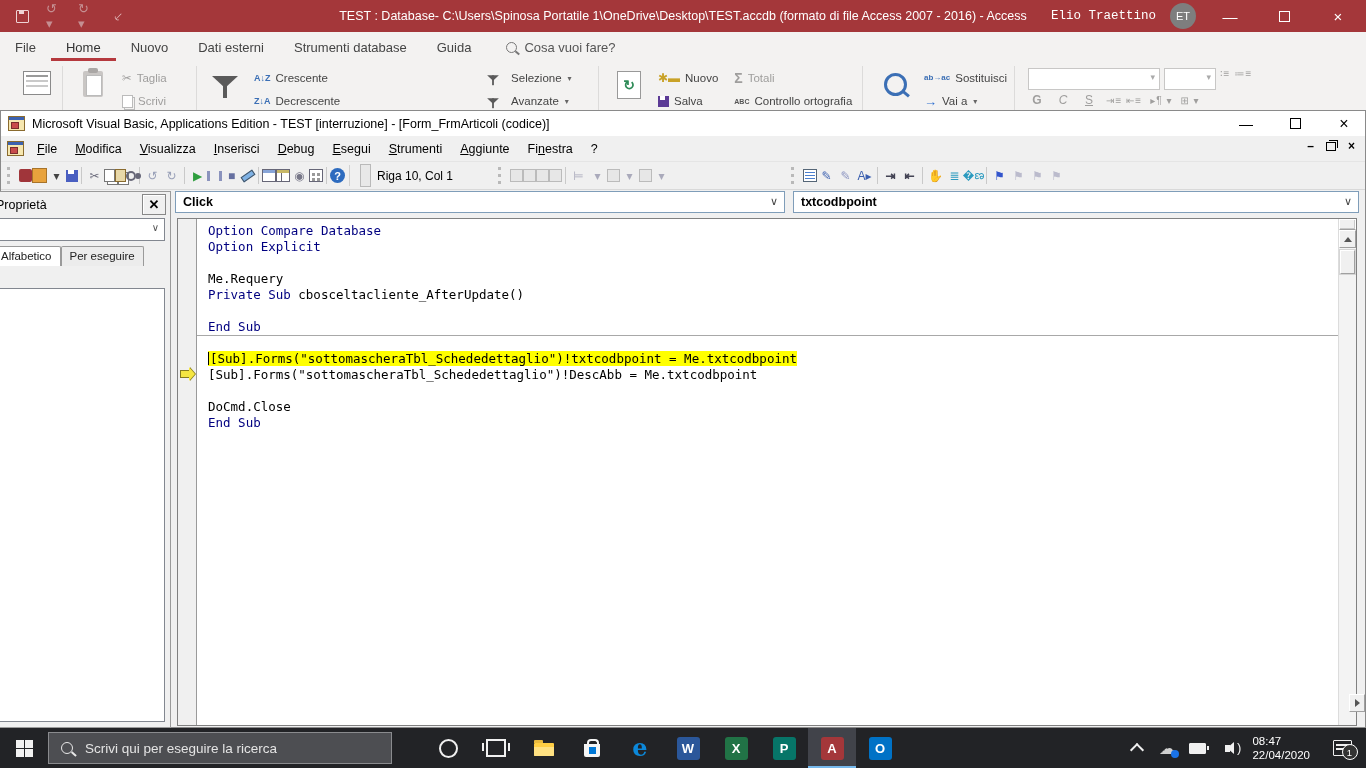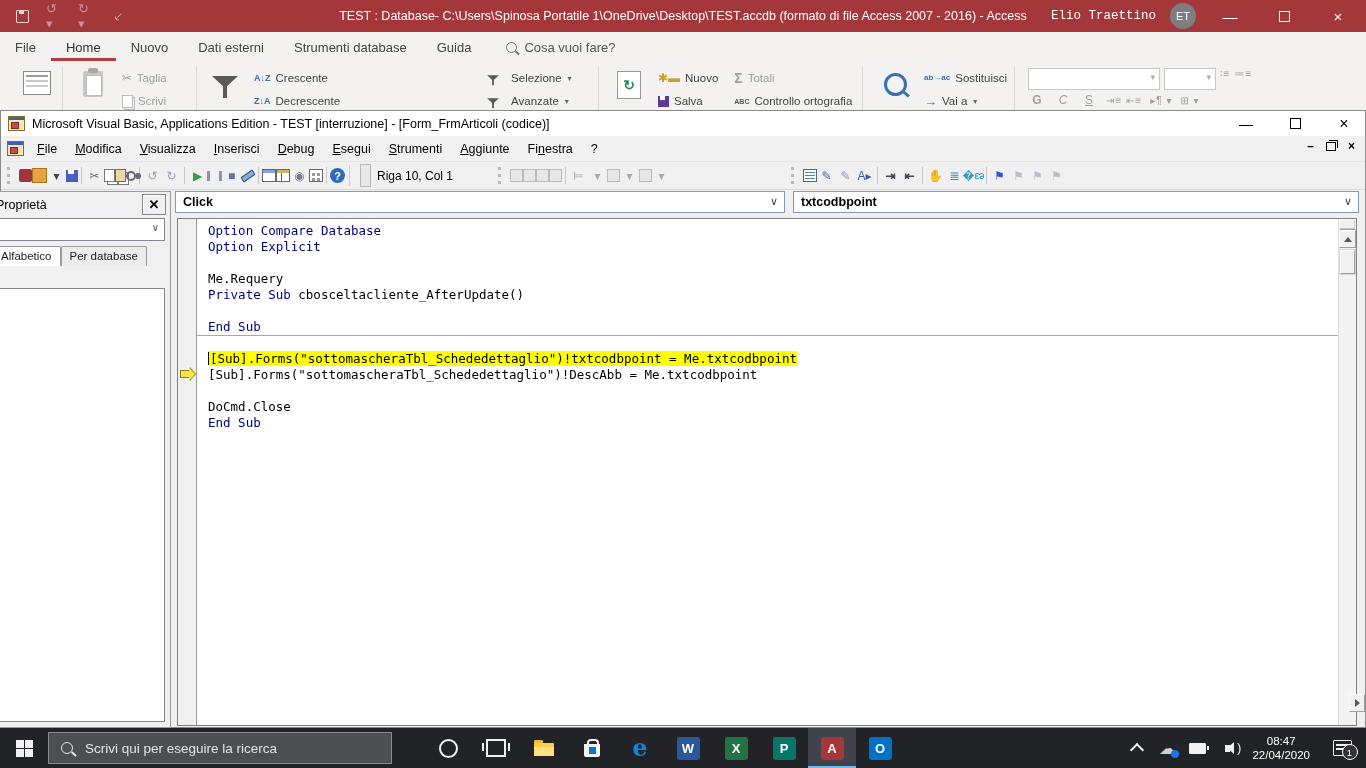--- a/index.html
+++ b/index.html
@@ -167,21 +167,21 @@
   .tray{margin-left:auto;display:flex;align-items:center;gap:4px;padding-right:4px;}
   .tray-ic{width:26px;height:40px;display:flex;align-items:center;justify-content:center;}
   .chev-up{width:8px;height:8px;border-top:2px solid #F0F0F0;border-left:2px solid #F0F0F0;transform:rotate(45deg);margin-top:4px;}
   .cloud{color:#CFCFCF;font-size:17px;position:relative;}
   .cloud i{position:absolute;right:-3px;bottom:1px;width:8px;height:8px;background:#1A73E8;border-radius:50%;}
   .battery{width:15px;height:9px;border:1.5px solid #F0F0F0;border-radius:1px;position:relative;background:#F0F0F0;}
   .battery:after{content:"";position:absolute;right:-4px;top:2px;width:2px;height:4px;background:#F0F0F0;}
   .speaker{width:5px;height:7px;background:#F0F0F0;position:relative;}
   .speaker:before{content:"";position:absolute;left:2px;top:-3px;border:6px solid transparent;border-right:7px solid #F0F0F0;border-left:none;}
   .speaker:after{content:")";position:absolute;left:12px;top:-5px;color:#F0F0F0;font-size:13px;}
-  .clock{font-size:11.5px;text-align:center;line-height:14px;padding:0 8px;white-space:nowrap;}
+  .clock{font-size:11.5px;text-align:left;line-height:14px;padding:0 8px;white-space:nowrap;}
   .action-center{width:17px;height:14px;border:1.5px solid #F0F0F0;border-radius:1px;position:relative;}
   .action-center:before{content:"";position:absolute;left:2px;top:3px;right:2px;height:1.5px;background:#F0F0F0;box-shadow:0 4px 0 #F0F0F0;}
   .ac-badge{position:absolute;right:-7px;bottom:-5px;width:14px;height:14px;border-radius:50%;background:#333;border:1px solid #fff;color:#fff;font-size:9.5px;display:flex;align-items:center;justify-content:center;}
 </style>
 </head>
 <body>
 
 <div id="access-titlebar">
   <div class="qat">
     <span class="q-ic">
@@ -427,21 +427,21 @@
   </div>
 
   <div id="props">
     <div class="props-title">
       <span>Proprietà</span>
       <span class="props-close">✕</span>
     </div>
     <div class="props-combo"></div>
     <div class="props-tabs">
       <span class="ptab active">Alfabetico</span>
-      <span class="ptab">Per database</span>
+      <span class="ptab">Per eseguire</span>
     </div>
     <div class="props-list"></div>
   </div>
 
   <div id="codewin">
     <div class="combo-row">
       <span class="combo c2">Click</span>
       <span class="combo c1">txtcodbpoint</span>
     </div>
     <div id="codebox">

